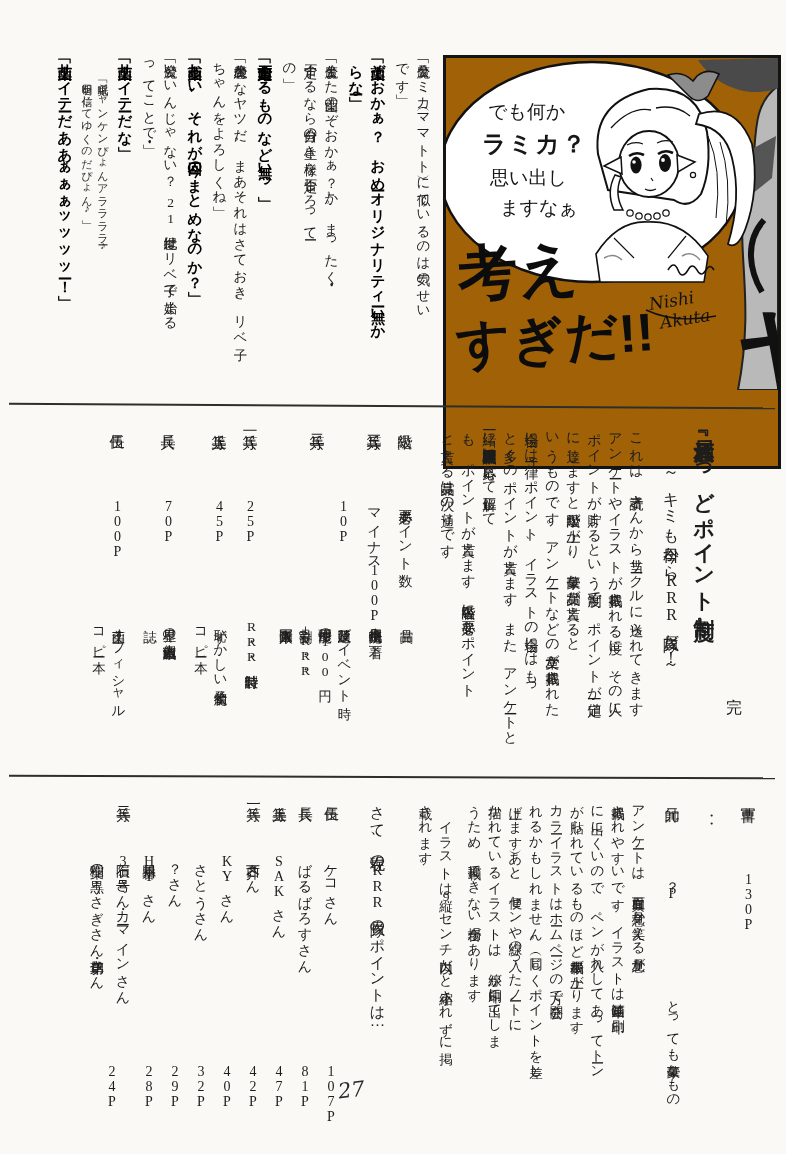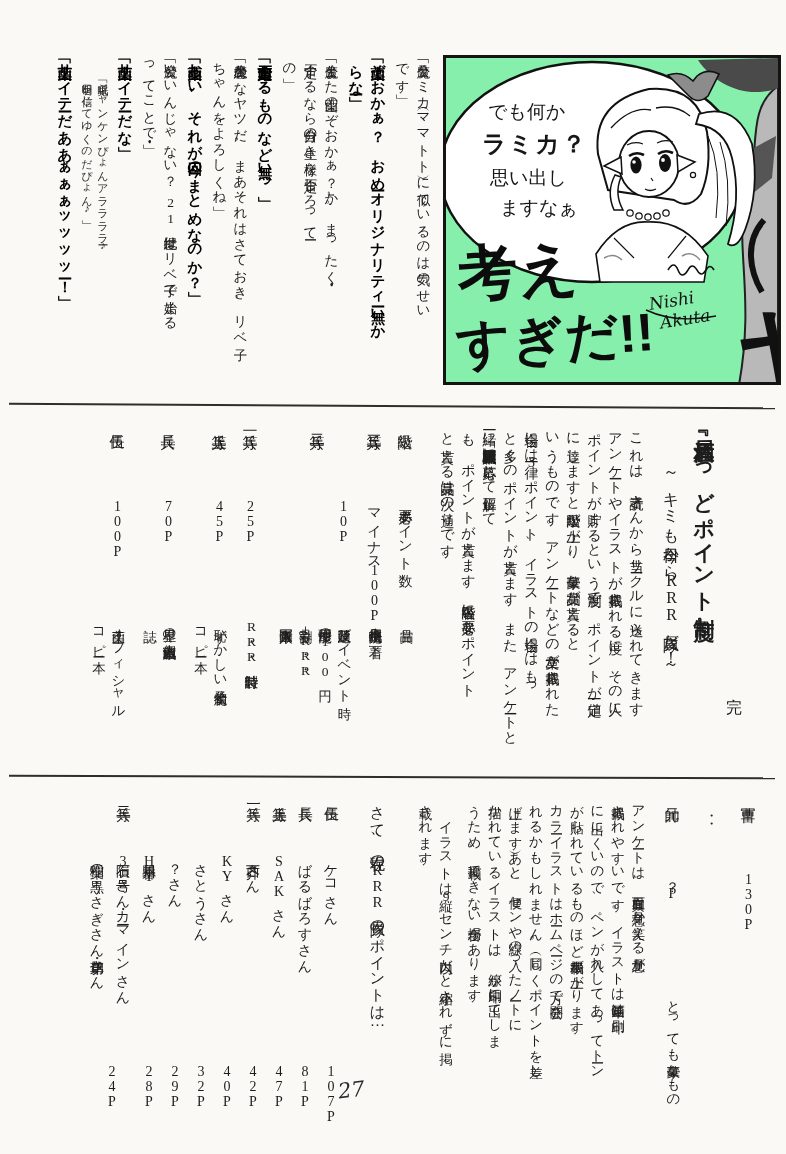--- a/index.html
+++ b/index.html
@@ -14,22 +14,22 @@
   
   .sec-top { position:absolute; top:0; left:0; width:786px; height:406px; }
   .dlg-area { position:absolute; top:54px; left:6px; width:436px; height:350px;
               display:flex; flex-direction:row-reverse; justify-content:flex-start; padding-right:8px; }
   .dlg { height:350px; margin-left:3px; }
   .mk { font-size:13.5px; line-height:21px; letter-spacing:0.5px; }
   .hy { font-family:"Liberation Sans","DejaVu Sans",sans-serif; font-weight:700; font-size:14.5px; line-height:22px; color:#000; }
   .nm { font-size:11px; line-height:16px; padding-top:22px; color:#2a2a2a; }
 
   
-  .illo { position:absolute; top:55px; right:5px; width:338px; height:330px;
-          border:3px solid #141414; background:#86efac; overflow:hidden; }
+  .illo { position:absolute; top:55px; right:5px; width:338px; height:414px;
+          border:3px solid #141414; background:#a16207; overflow:hidden; }
   .illo svg { display:block; }
 
   
   .divider { position:absolute; left:9px; width:766px; border-top:2.5px solid #2e2e2c; }
   .d1 { top:405px; transform:rotate(0.35deg); }
   .d2 { top:776px; transform:rotate(0.2deg); }
 
   
   .sec-mid { position:absolute; top:421px; left:0; width:786px; height:354px;
              display:flex; flex-direction:row-reverse; padding:2px 42px 0 38px; }

